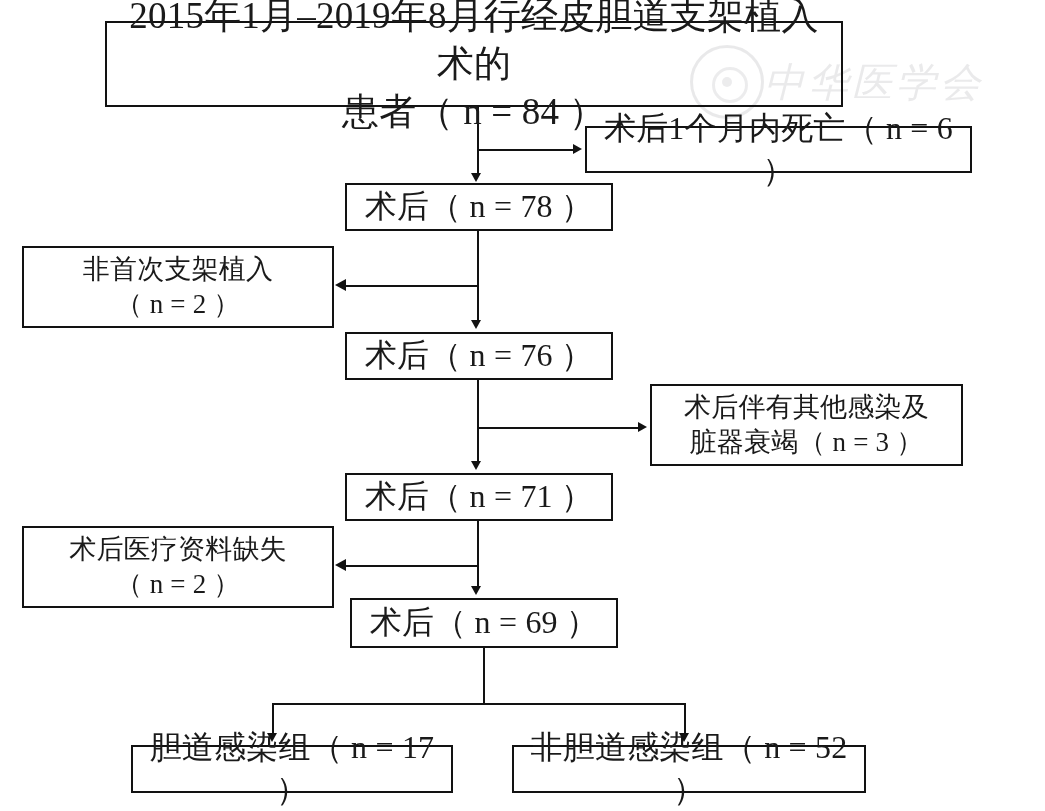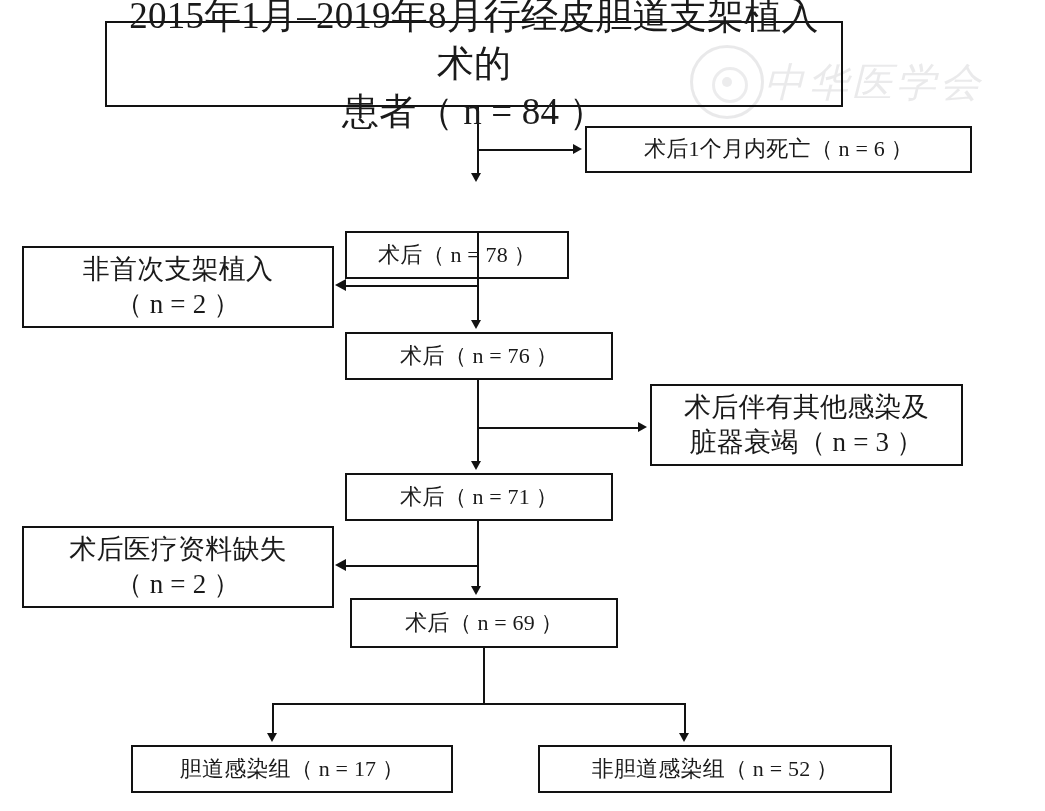--- a/index.html
+++ b/index.html
@@ -29,21 +29,21 @@
     letter-spacing: 0.2px;
     z-index: 3;
   }
   .box .txt {
     display: block;
     width: 100%;
     padding: 0 4px;
     white-space: pre-line;
   }
   .fs-lg  { font-size: 37px; }
-  .fs-md  { font-size: 22px; }
+  .fs-md  { font-size: 32px; }
   .fs-sm  { font-size: 27px; }
 
   
   .vline {
     position: absolute;
     width: 0;
     border-left: 2.5px solid #121212;
     z-index: 2;
   }
   .hline {
@@ -156,21 +156,21 @@
   <div class="vline" style="left:477px; top:107px; height:68px;"></div>
   <div class="arrow-down sm" style="left:471px; top:173px;"></div>
 
   <div class="hline thin" style="left:478px; top:149px; width:96px;"></div>
   <div class="arrow-right sm" style="left:573px; top:144px;"></div>
 
   <div class="box fs-md" style="left:585px; top:126px; width:387px; height:47px;">
     <span class="txt">术后1个月内死亡（ n = 6 ）</span>
   </div>
 
-  <div class="box fs-md" style="left:345px; top:183px; width:224px; height:48px;margin-top:48px;">
+  <div class="box fs-md" style="left:345px; top:183px; width:268px; height:48px;">
     <span class="txt">术后（ n = 78 ）</span>
   </div>
 
   <div class="vline" style="left:477px; top:231px; height:91px;"></div>
   <div class="arrow-down sm" style="left:471px; top:320px;"></div>
 
   <div class="hline thin" style="left:346px; top:285px; width:132px;"></div>
   <div class="arrow-left" style="left:335px; top:279px;"></div>
 
   <div class="box fs-sm" style="left:22px; top:246px; width:312px; height:82px;">
@@ -219,17 +219,17 @@
   <div class="vline" style="left:272px; top:703px; height:32px;"></div>
   <div class="arrow-down sm" style="left:267px; top:733px;"></div>
 
   <div class="vline" style="left:684px; top:703px; height:32px;"></div>
   <div class="arrow-down sm" style="left:679px; top:733px;"></div>
 
   <div class="box fs-md" style="left:131px; top:745px; width:322px; height:48px;">
     <span class="txt">胆道感染组（ n = 17 ）</span>
   </div>
 
-  <div class="box fs-md" style="left:538px; top:745px; width:354px; height:48px;">
+  <div class="box fs-md" style="left:512px; top:745px; width:354px; height:48px;">
     <span class="txt">非胆道感染组（ n = 52 ）</span>
   </div>
 
 </div>
 
 </body></html>

